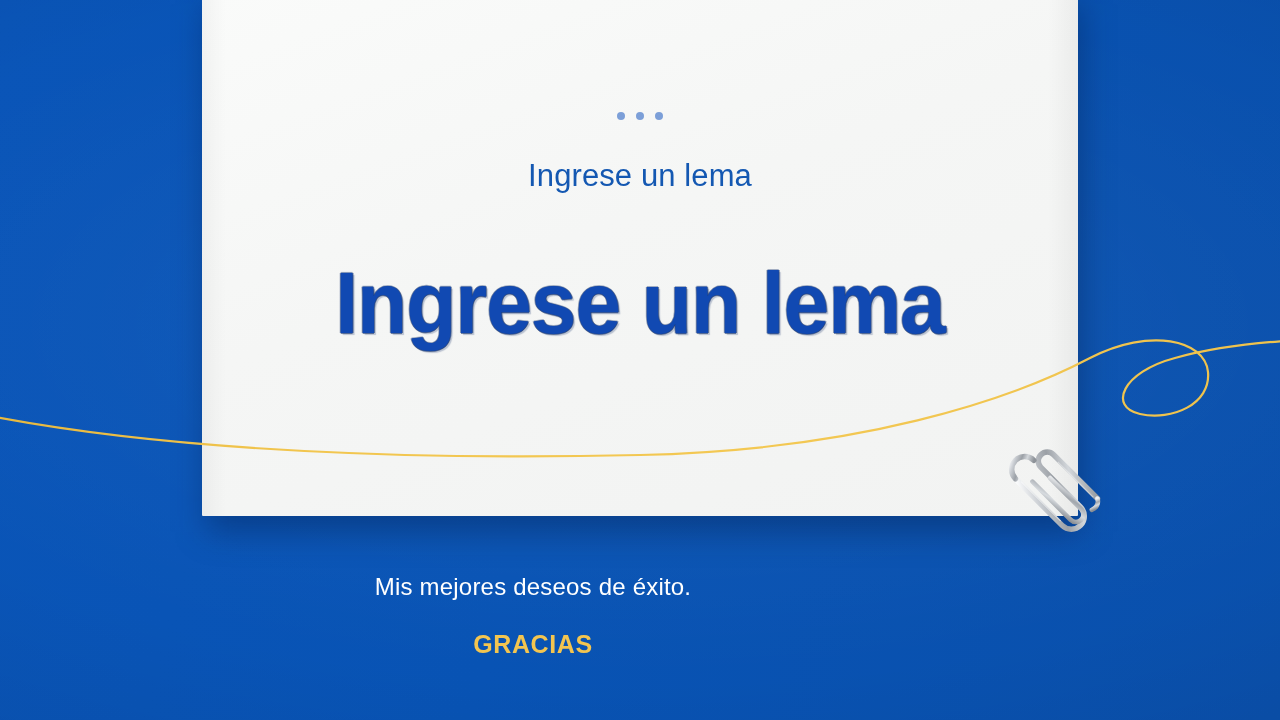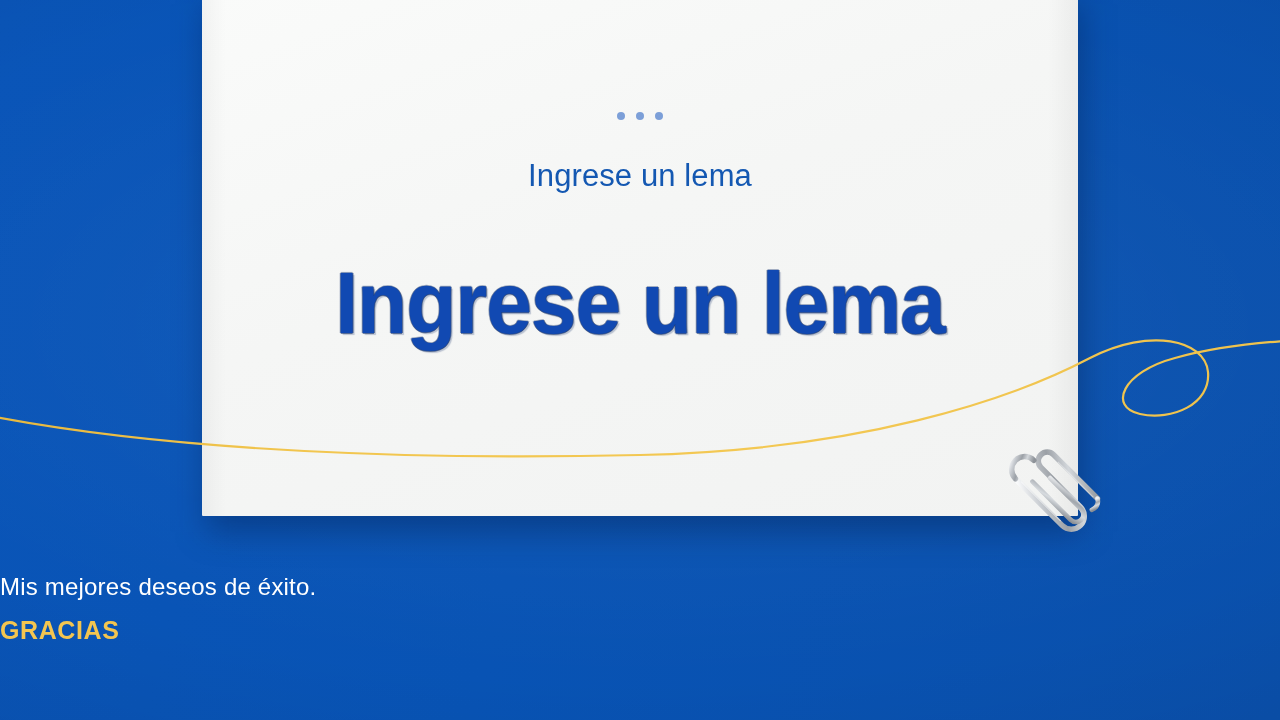--- a/index.html
+++ b/index.html
@@ -144,32 +144,32 @@
     height: 110px;
     pointer-events: none;
   }
 
   
   .footer {
     position: absolute;
     left: 0;
     top: 570px;
     width: 1066px;
-    text-align: left;
+    text-align: center;
   }
   .footer-line1 {
     font-size: 24px;
     font-weight: 400;
     color: #FFFFFF;
     line-height: 34px;
     letter-spacing: 0.2px;
     white-space: nowrap;
   }
   .footer-line2 {
-    margin-top: 10px;
+    margin-top: 24px;
     font-size: 25px;
     font-weight: 700;
     color: #F3C550;
     line-height: 32px;
     letter-spacing: 0.6px;
     white-space: nowrap;
   }
 </style>
 </head>
 <body>

